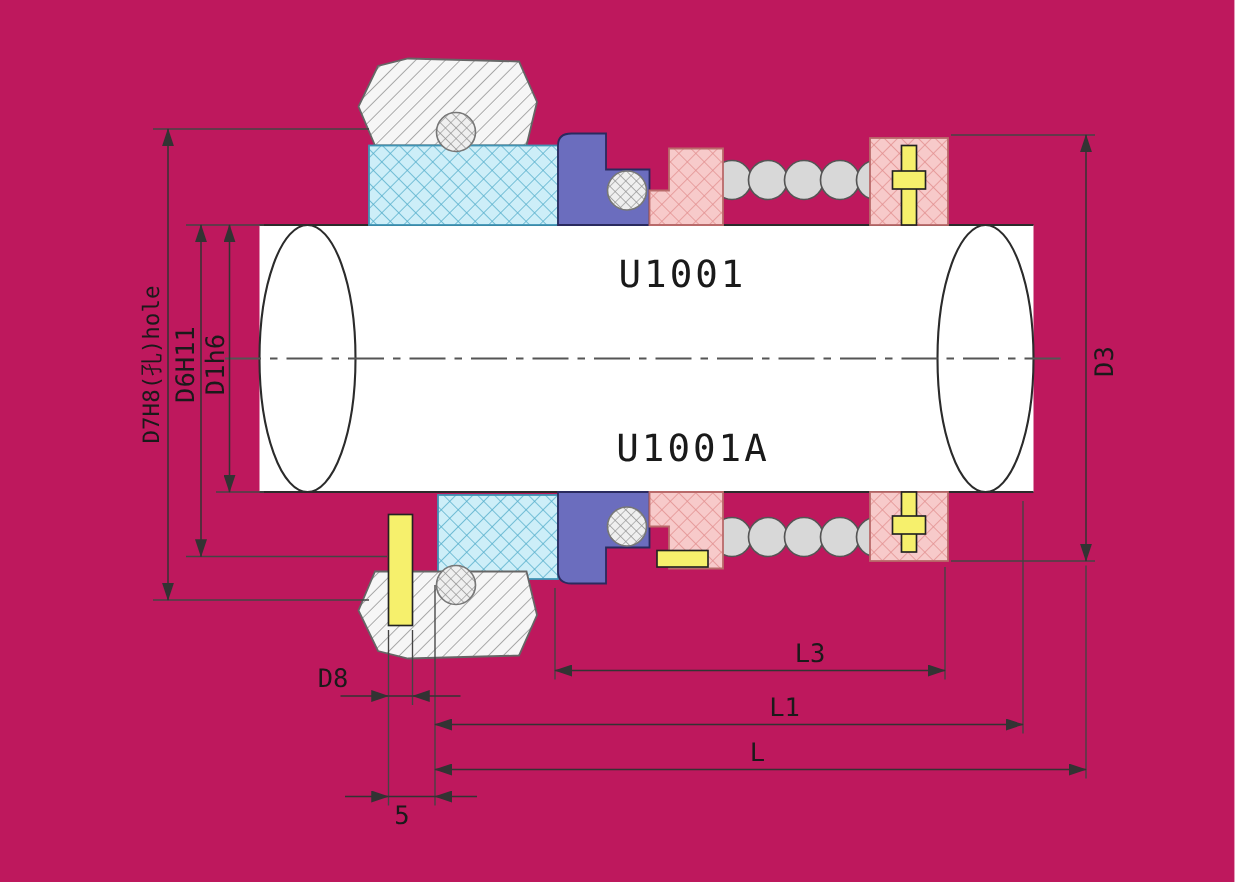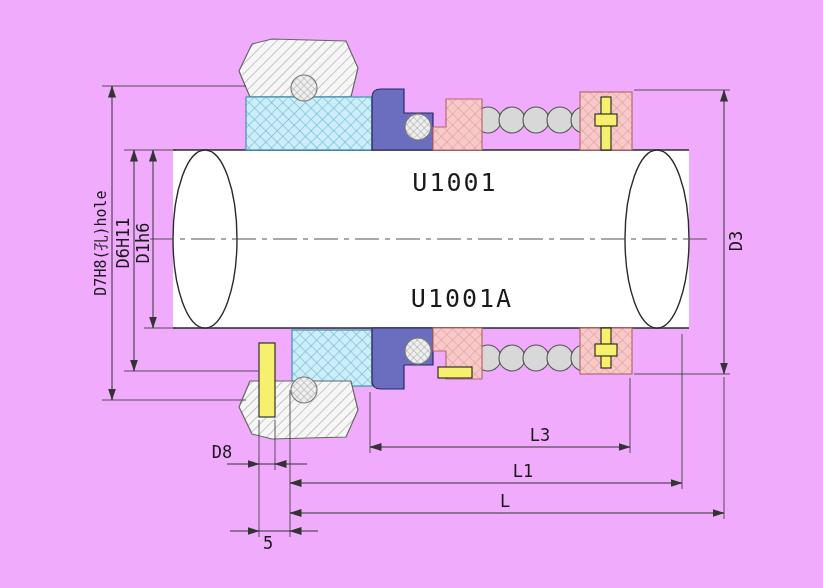--- a/index.html
+++ b/index.html
@@ -1,16 +1,16 @@
 <!DOCTYPE html>
 <html><head>
 <meta charset="utf-8">
 <style>
   html,body{margin:0;padding:0;background:#ffffff;}
-  .canvas{position:relative;width:823px;height:588px;background:#f0abfc;overflow:hidden;
+  .canvas{position:relative;width:823px;height:588px;background:#be185d;overflow:hidden;
           font-family:"DejaVu Sans Mono","Liberation Mono",monospace;}
   svg text{font-family:"DejaVu Sans Mono","Liberation Mono",monospace;fill:#1a1a1a;}
   .dim-line{stroke:#333;stroke-width:1;}
   .ext-line{stroke:#444;stroke-width:0.9;}
 </style>
 </head>
 <body>
 
 <div class="canvas">
 <svg width="823" height="588" viewBox="0 0 823 588" xmlns="http://www.w3.org/2000/svg">

